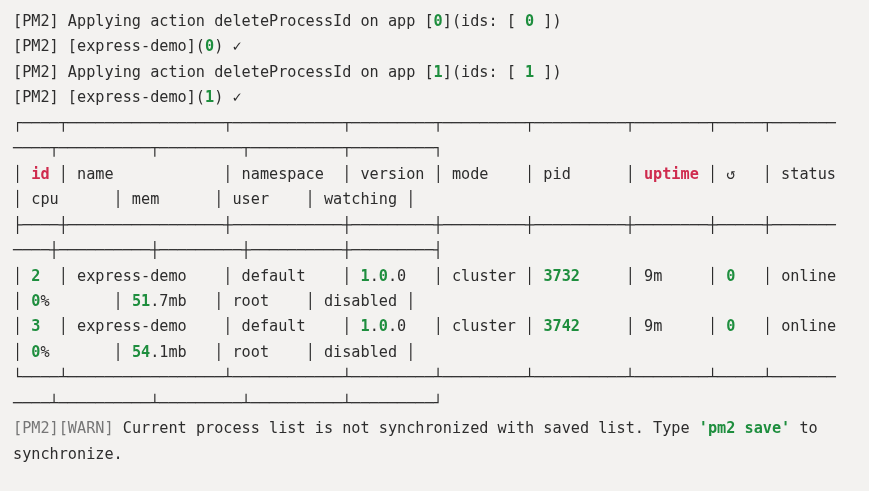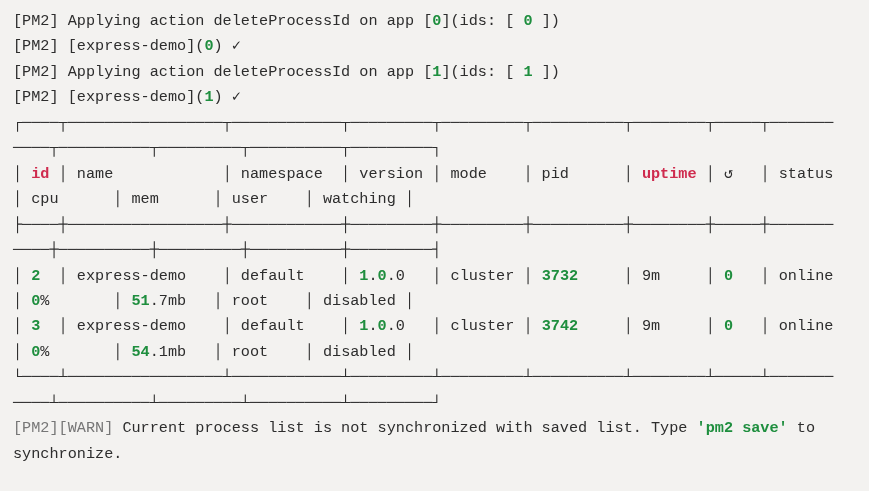--- a/index.html
+++ b/index.html
@@ -13,19 +13,19 @@
     width: 869px;
     height: 491px;
     box-sizing: border-box;
     padding: 9px 0 0 13px;
     font-family: "DejaVu Sans Mono", "Liberation Mono", monospace;
     font-size: 15.2px;
     line-height: 25.45px;
     white-space: pre;
     overflow: hidden;
   }
-  .line { white-space: pre; font-family: Liberation Mono, monospace; }
+  .line { white-space: pre; }
   .bold { font-weight: bold; }
 </style>
 </head>
 <body>
 
 <div class="terminal" style="background: rgb(243, 242, 240); color: rgb(45, 45, 45);"><div class="line"><span>[PM2] Applying action deleteProcessId on app [</span><span class="bold" style="color: rgb(30, 142, 62);">0</span><span>](ids: [ </span><span class="bold" style="color: rgb(30, 142, 62);">0</span><span> ])</span></div><div class="line"><span>[PM2] [express-demo](</span><span class="bold" style="color: rgb(30, 142, 62);">0</span><span>) </span><span>✓</span></div><div class="line"><span>[PM2] Applying action deleteProcessId on app [</span><span class="bold" style="color: rgb(30, 142, 62);">1</span><span>](ids: [ </span><span class="bold" style="color: rgb(30, 142, 62);">1</span><span> ])</span></div><div class="line"><span>[PM2] [express-demo](</span><span class="bold" style="color: rgb(30, 142, 62);">1</span><span>) </span><span>✓</span></div><div class="line"><span>┌────┬─────────────────┬────────────┬─────────┬─────────┬──────────┬────────┬─────┬───────</span></div><div class="line"><span>────┬──────────┬─────────┬──────────┬─────────┐</span></div><div class="line"><span>│ </span><span class="bold" style="color: rgb(207, 43, 78);">id</span><span> │ name            │ namespace  │ version │ mode    │ pid      │ </span><span class="bold" style="color: rgb(207, 43, 78);">uptime</span><span> │ </span><span>↺</span><span>   │ status</span></div><div class="line"><span>│ cpu      │ mem      │ user    │ watching │</span></div><div class="line"><span>├────┼─────────────────┼────────────┼─────────┼─────────┼──────────┼────────┼─────┼───────</span></div><div class="line"><span>────┼──────────┼─────────┼──────────┼─────────┤</span></div><div class="line"><span>│ </span><span class="bold" style="color: rgb(30, 142, 62);">2</span><span>  │ express-demo    │ default    │ </span><span class="bold" style="color: rgb(30, 142, 62);">1</span><span>.</span><span class="bold" style="color: rgb(30, 142, 62);">0</span><span>.0   │ cluster │ </span><span class="bold" style="color: rgb(30, 142, 62);">3732</span><span>     │ 9m     │ </span><span class="bold" style="color: rgb(30, 142, 62);">0</span><span>   │ online</span></div><div class="line"><span>│ </span><span class="bold" style="color: rgb(30, 142, 62);">0</span><span>%       │ </span><span class="bold" style="color: rgb(30, 142, 62);">51</span><span>.7mb   │ root    │ disabled │</span></div><div class="line"><span>│ </span><span class="bold" style="color: rgb(30, 142, 62);">3</span><span>  │ express-demo    │ default    │ </span><span class="bold" style="color: rgb(30, 142, 62);">1</span><span>.</span><span class="bold" style="color: rgb(30, 142, 62);">0</span><span>.0   │ cluster │ </span><span class="bold" style="color: rgb(30, 142, 62);">3742</span><span>     │ 9m     │ </span><span class="bold" style="color: rgb(30, 142, 62);">0</span><span>   │ online</span></div><div class="line"><span>│ </span><span class="bold" style="color: rgb(30, 142, 62);">0</span><span>%       │ </span><span class="bold" style="color: rgb(30, 142, 62);">54</span><span>.1mb   │ root    │ disabled │</span></div><div class="line"><span>└────┴─────────────────┴────────────┴─────────┴─────────┴──────────┴────────┴─────┴───────</span></div><div class="line"><span>────┴──────────┴─────────┴──────────┴─────────┘</span></div><div class="line"><span style="color: rgb(118, 118, 118);">[PM2][WARN] </span><span>Current process list is not synchronized with saved list. Type </span><span class="bold" style="color: rgb(30, 142, 62);">'pm2 save'</span><span> to</span></div><div class="line"><span>synchronize.</span></div></div>
 
 </body></html>

